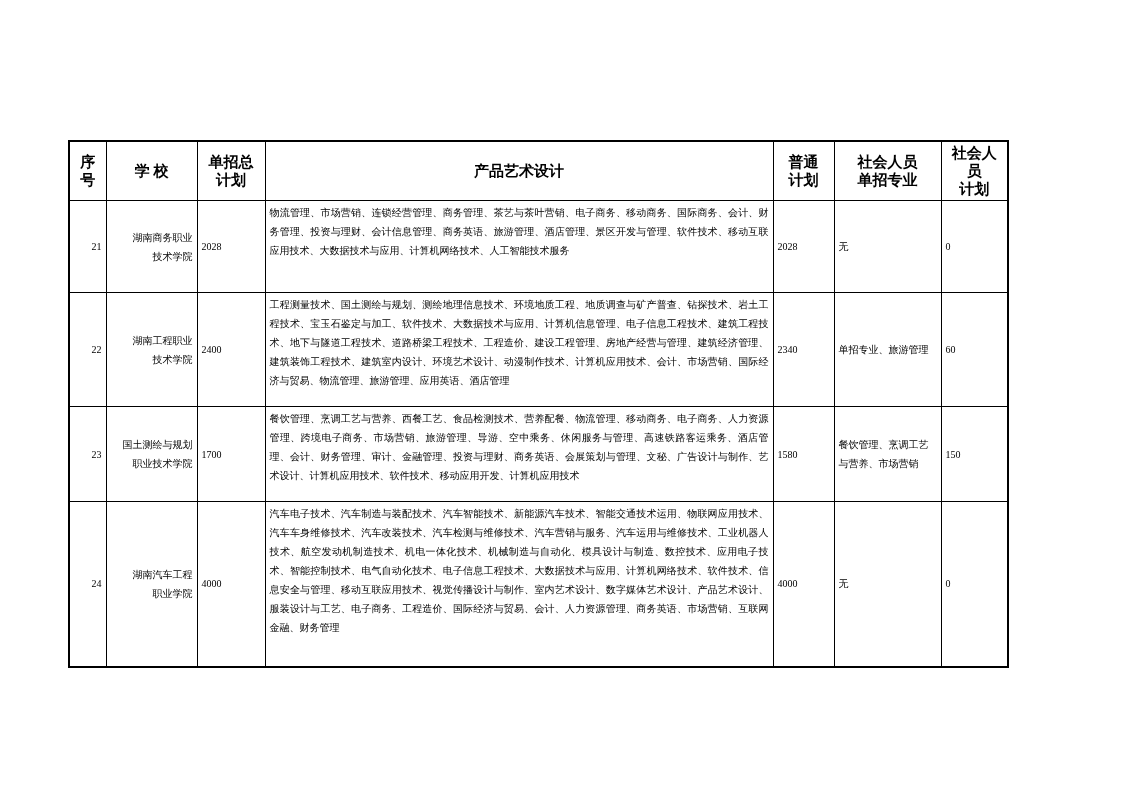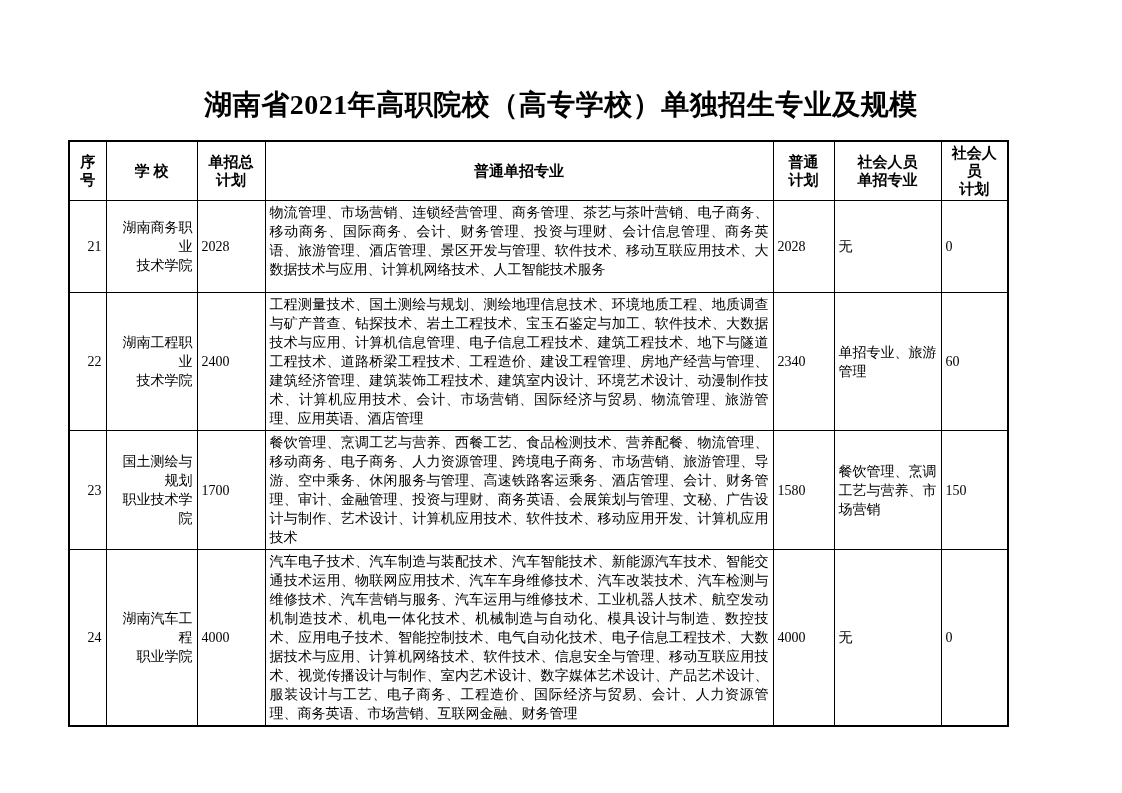--- a/index.html
+++ b/index.html
@@ -26,21 +26,21 @@
     position: absolute;
     left: 68px; top: 140px;
     width: 939px;
     border-collapse: collapse;
     table-layout: fixed;
     border: 2px solid #000;
   }
   table.enroll th, table.enroll td {
     border: 1px solid #000;
     padding: 2px 4px;
-    font-size: 14px;
+    font-size: 10px;
     line-height: 19px;
     overflow: hidden;
   }
   table.enroll th {
     font-weight: bold;
     text-align: center;
     vertical-align: middle;
     white-space: pre-line;
     font-size: 15px;
     line-height: 18px;
@@ -55,39 +55,38 @@
   td.c-school { text-align: right; vertical-align: middle; white-space: pre-line; }
   td.c-num    { text-align: left; vertical-align: middle; }
   td.c-majors { text-align: justify; text-justify: inter-ideograph; vertical-align: top; padding: 3px 6px; }
   td.c-social { text-align: left; vertical-align: middle; padding: 2px 6px; }
 </style>
 </head>
 <body>
 
 <div class="page">
 
-  <div class="doc-title">湖南省2021年高职院校（高专学校）单独招生专业及规模</div>
 
   <table class="enroll">
     <colgroup>
       <col style="width:37px">
       <col style="width:91px">
       <col style="width:68px">
       <col style="width:508px">
       <col style="width:61px">
       <col style="width:107px">
       <col style="width:67px">
     </colgroup>
     <thead>
       <tr class="hdr">
         <th>序号</th>
         <th>学  校</th>
         <th>单招总
 计划</th>
-        <th>普通单招专业</th>
+        <th>产品艺术设计</th>
         <th>普通
 计划</th>
         <th>社会人员
 单招专业</th>
         <th>社会人员
 计划</th>
       </tr>
     </thead>
     <tbody>
       <tr class="r21">

